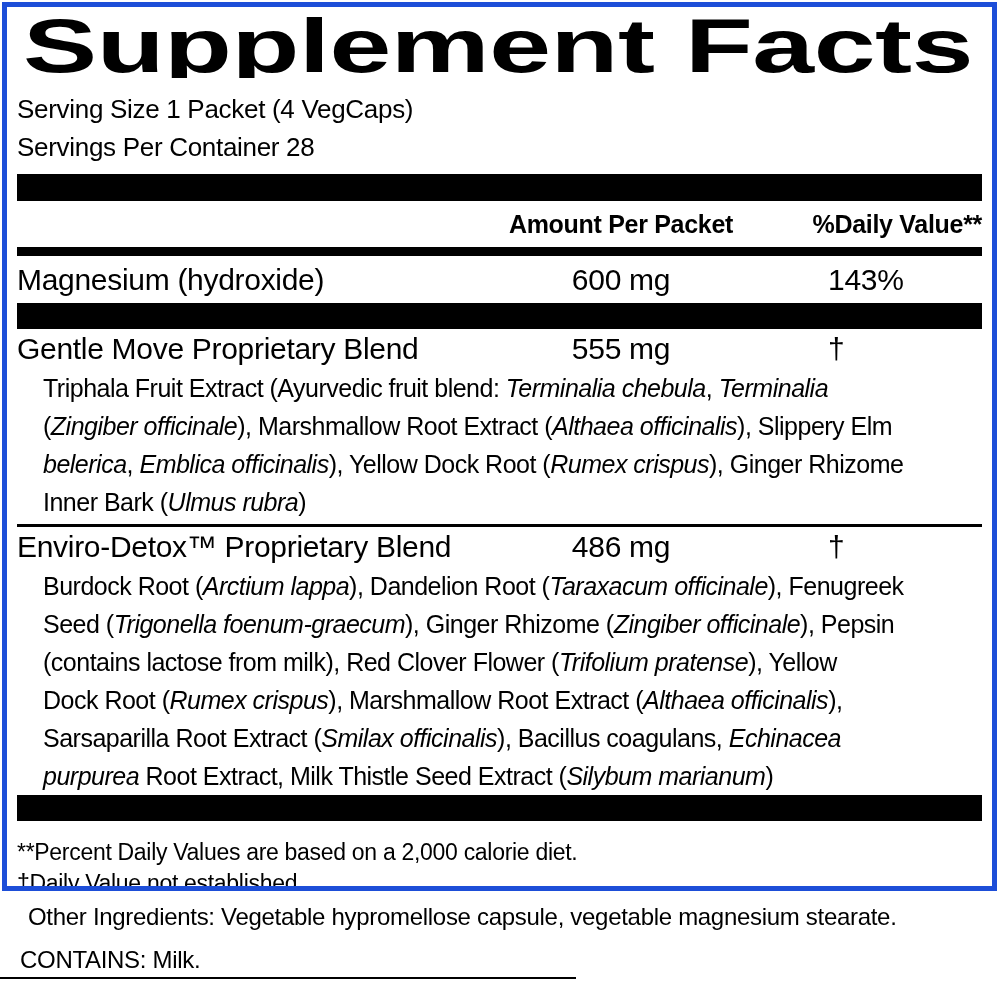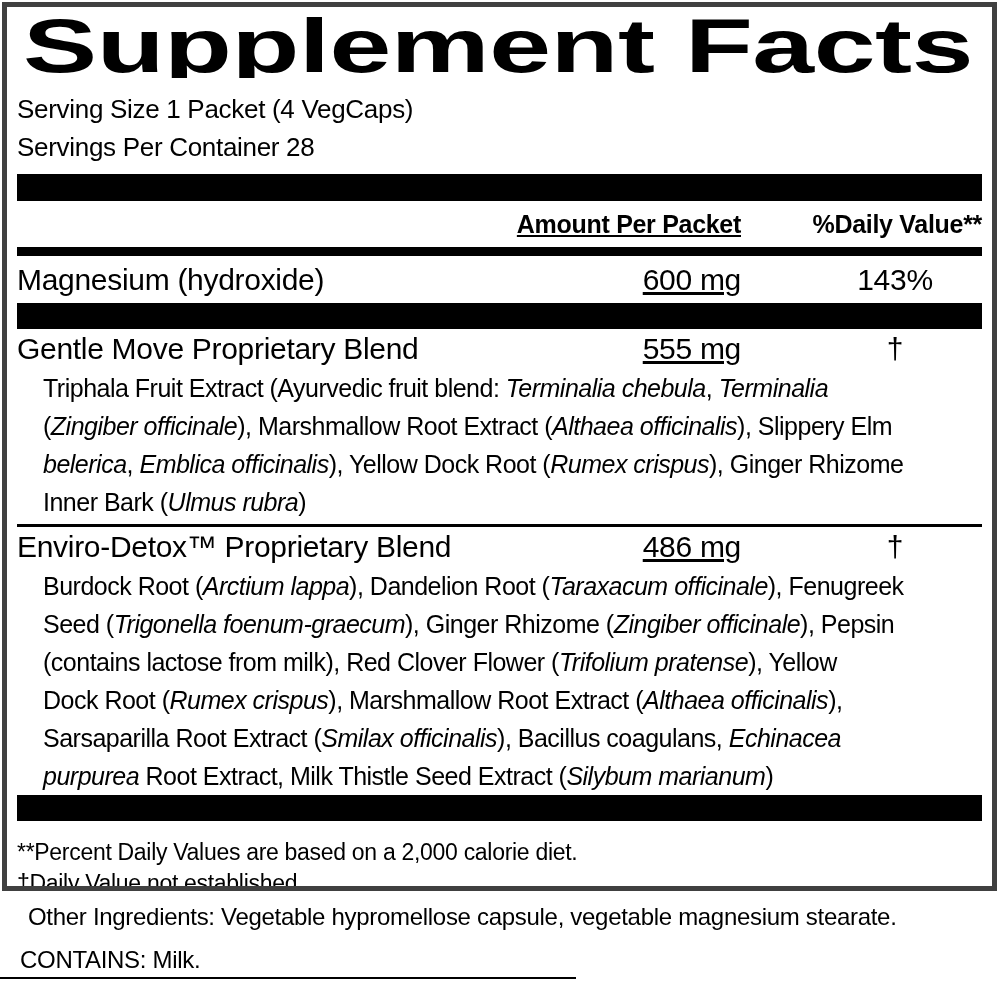--- a/index.html
+++ b/index.html
@@ -11,21 +11,21 @@
     position: relative;
     font-family: "Liberation Sans", sans-serif;
     color: #000;
   }
   .facts-box {
     position: absolute;
     left: 2px;
     top: 2px;
     width: 995px;
     height: 889px;
-    border: 5px solid #404040;
+    border: 5px solid #1d4ed8;
     box-sizing: border-box;
     padding: 0 10px;
     overflow: hidden;
     letter-spacing: -0.3px;
   }
   .title-svg {
     display: block;
     margin-top: 3px;
     width: 965px;
     height: 68px;
@@ -54,29 +54,28 @@
     position: relative;
     font-size: 30px;
   }
   .row-nutrient { height: 47px; line-height: 47px; }
   .row-blend    { height: 40px; line-height: 40px; }
   .col-amt {
     position: absolute;
     left: 484px;
     top: 0;
     width: 240px;
-    text-align: right;
-    text-decoration: underline;
+    text-align: center;
   }
   .col-dv {
     position: absolute;
-    right: 12px;
+    right: 4px;
     top: 0;
     width: 150px;
-    text-align: center;
+    text-align: left;
   }
   .col-dv-header {
     position: absolute;
     right: 0;
     top: 0;
     width: 220px;
     text-align: right;
   }
   .desc {
     padding-left: 26px;

